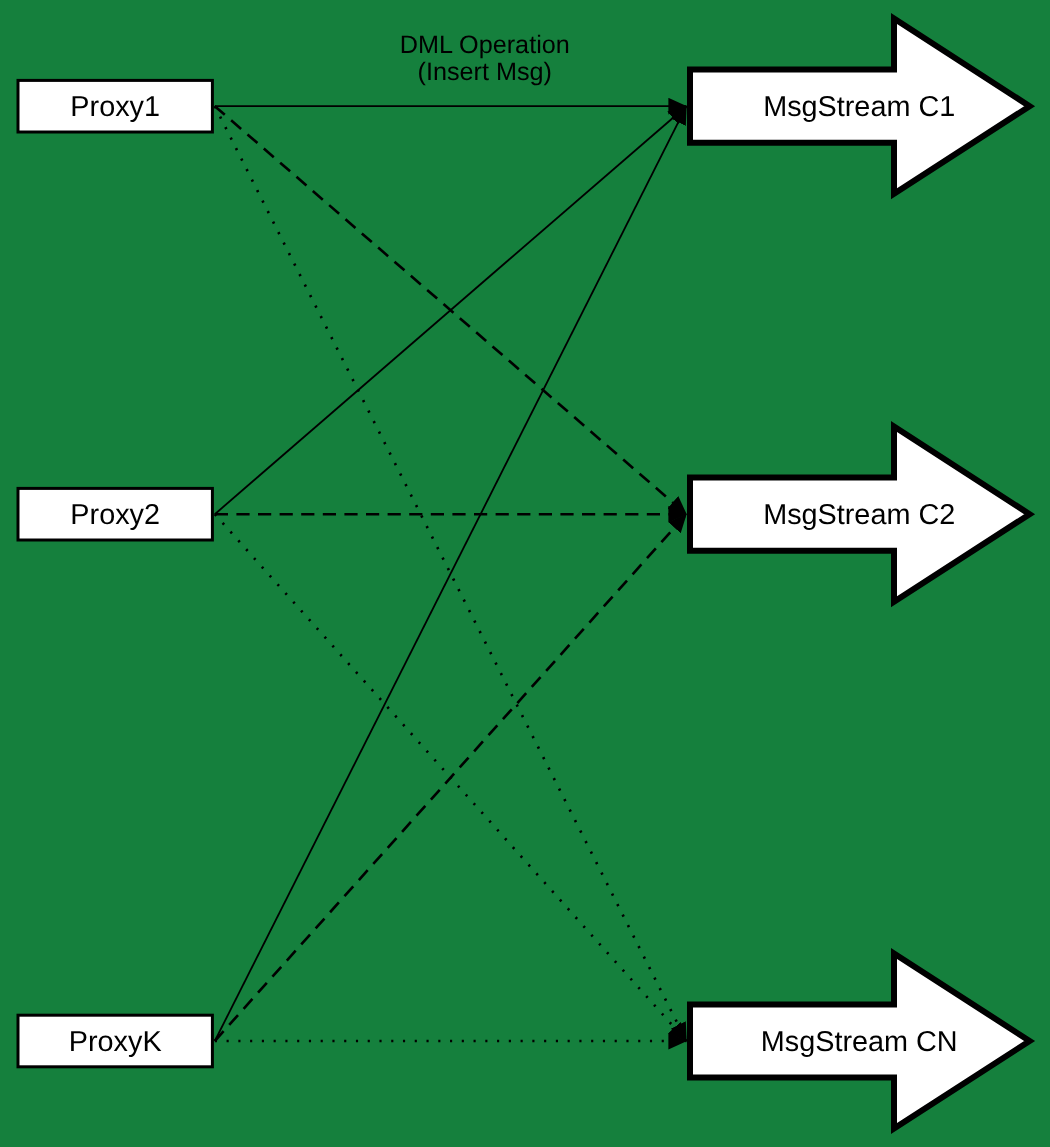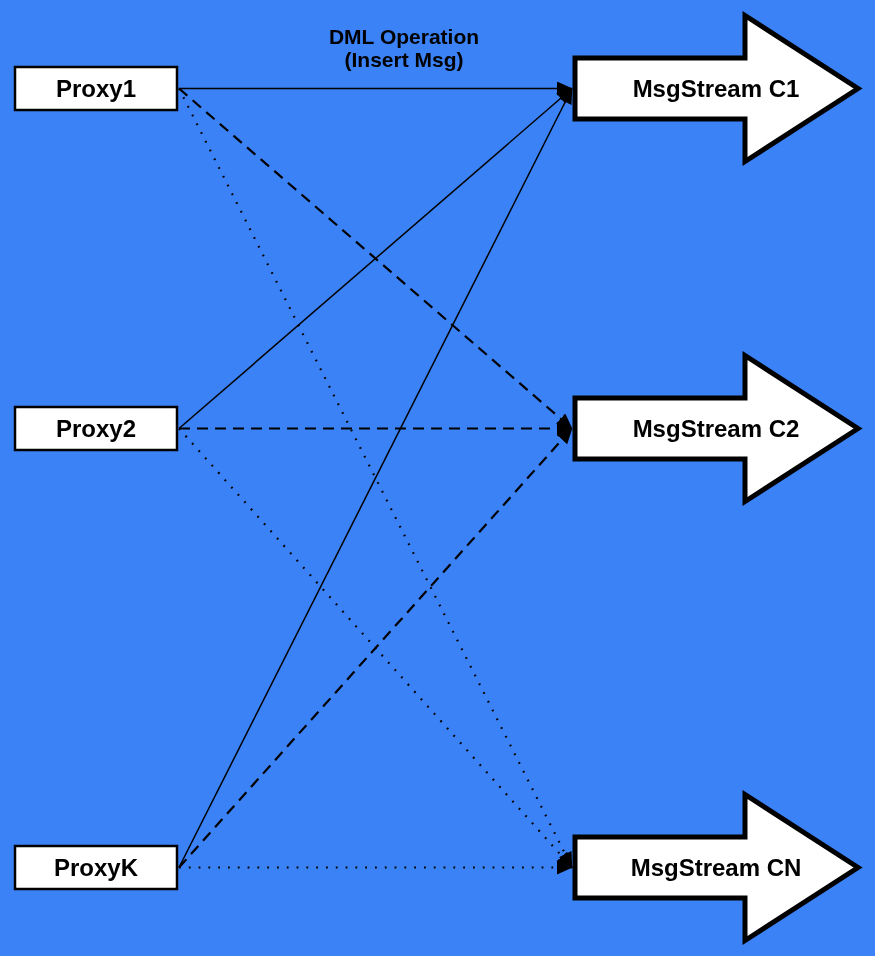--- a/index.html
+++ b/index.html
@@ -5,23 +5,22 @@
   html, body {
     margin: 0;
     padding: 0;
     background: #ffffff;
     font-family: "Liberation Sans", sans-serif;
   }
   .stage {
     position: relative;
     width: 875px;
     height: 956px;
-    background: #3b82f6;
+    background: #15803d;
     overflow: hidden;
-    font-weight: bold;
   }
   svg { display: block; }
   .node-label {
     font-family: "Liberation Sans", sans-serif;
     font-size: 24px;
     fill: #000000;
   }
   .title-label {
     font-family: "Liberation Sans", sans-serif;
     font-size: 21px;

